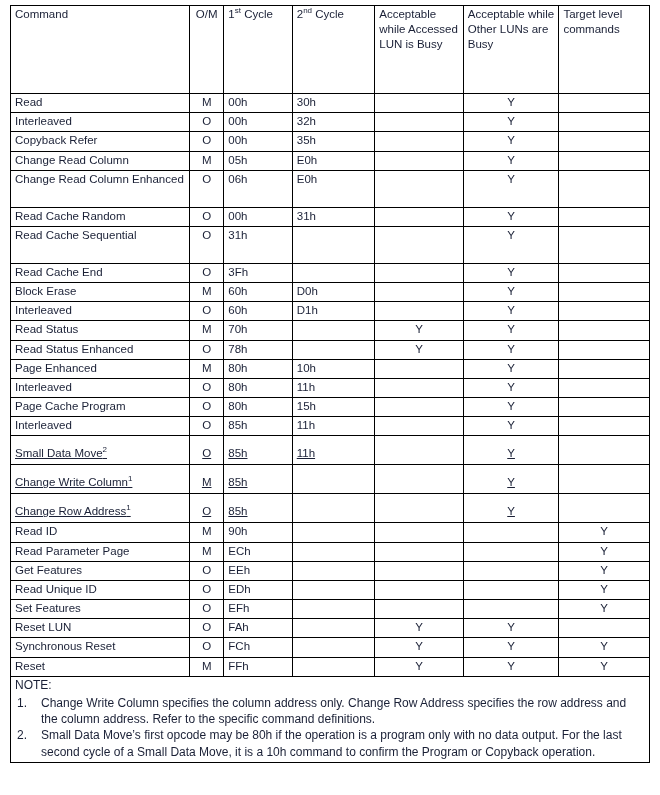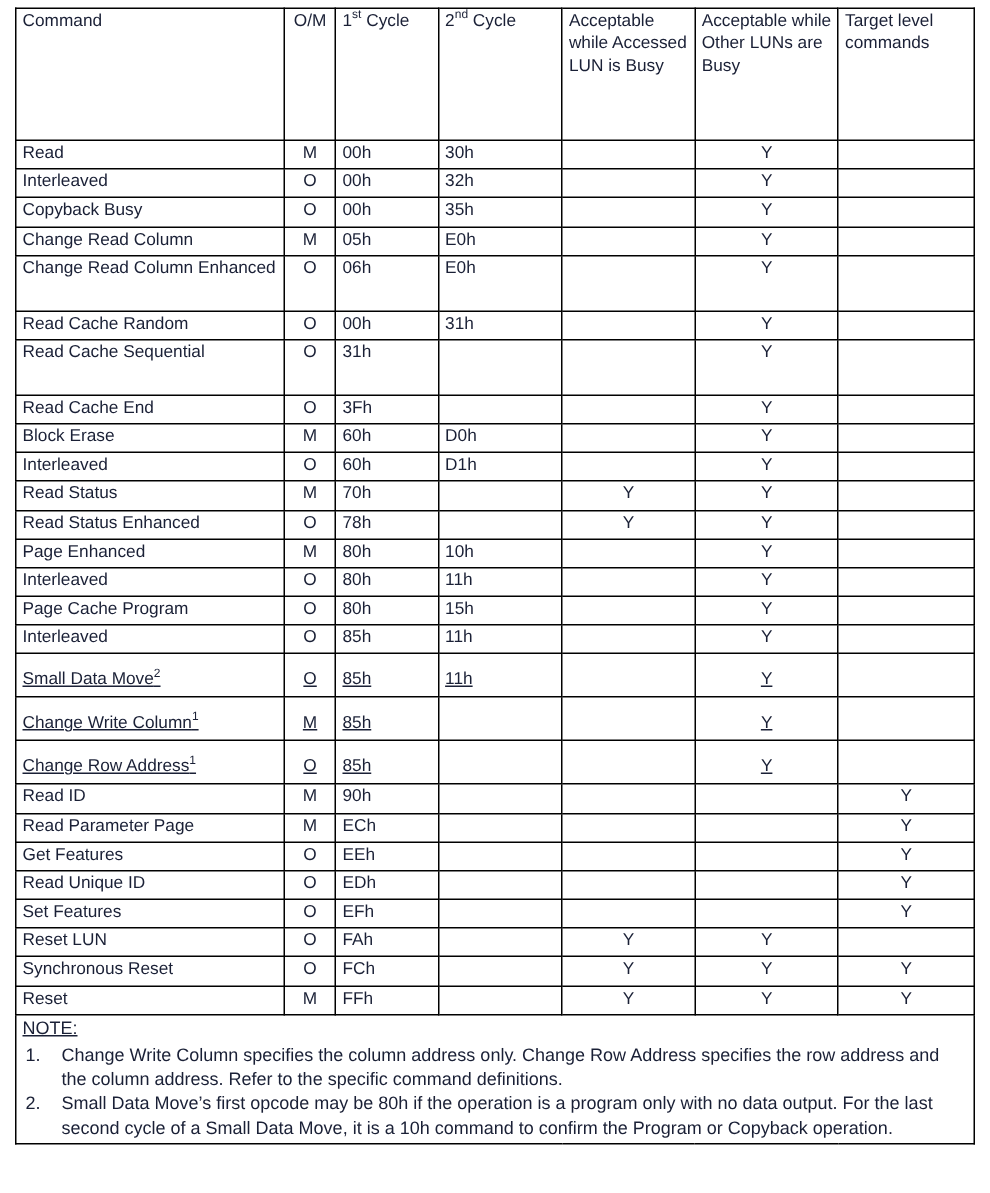--- a/index.html
+++ b/index.html
@@ -62,21 +62,20 @@
 
   
   td.note-cell {
     padding: 3px 6px 6px 6px;
     vertical-align: top;
   }
   .note-title {
     font-size: 12px;
     margin: 0 0 1px 0;
     color: #1a2036;
-    text-decoration: underline;
   }
   ol.note-list {
     margin: 0;
     padding: 0;
     list-style: none;
   }
   ol.note-list li {
     font-size: 12px;
     line-height: 1.36;
     position: relative;
@@ -128,21 +127,21 @@
         <tr class="r1">
           <td class="lft indent"><span>Interleaved</span></td>
           <td class="ctr">O</td>
           <td class="lft">00h</td>
           <td class="lft">32h</td>
           <td class="ctr"></td>
           <td class="ctr">Y</td>
           <td class="ctr"></td>
         </tr>
         <tr class="r1">
-          <td class="lft"><span>Copyback Busy</span></td>
+          <td class="lft"><span>Copyback Refer</span></td>
           <td class="ctr">O</td>
           <td class="lft">00h</td>
           <td class="lft">35h</td>
           <td class="ctr"></td>
           <td class="ctr">Y</td>
           <td class="ctr"></td>
         </tr>
         <tr class="r1">
           <td class="lft"><span>Change Read Column</span></td>
           <td class="ctr">M</td>

